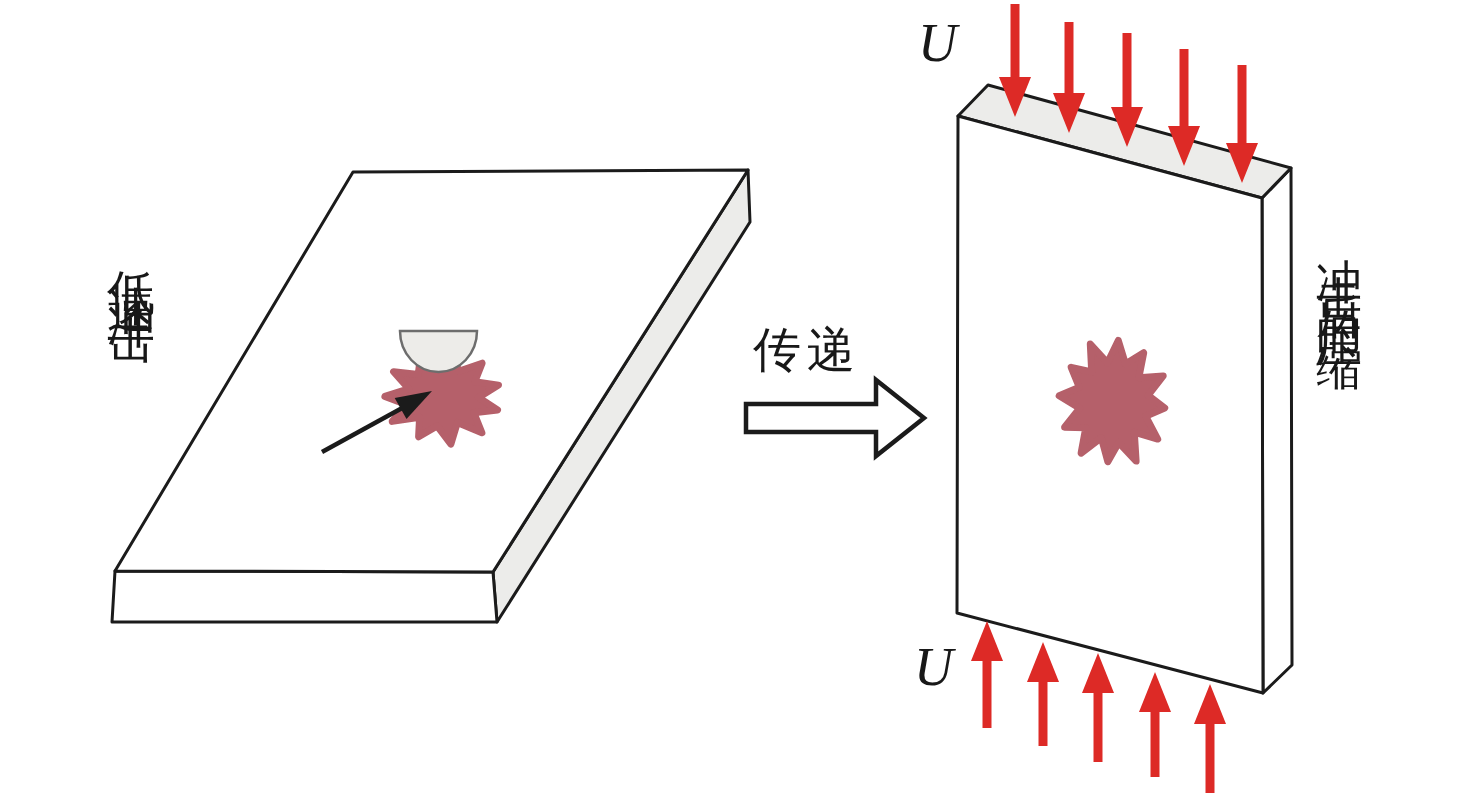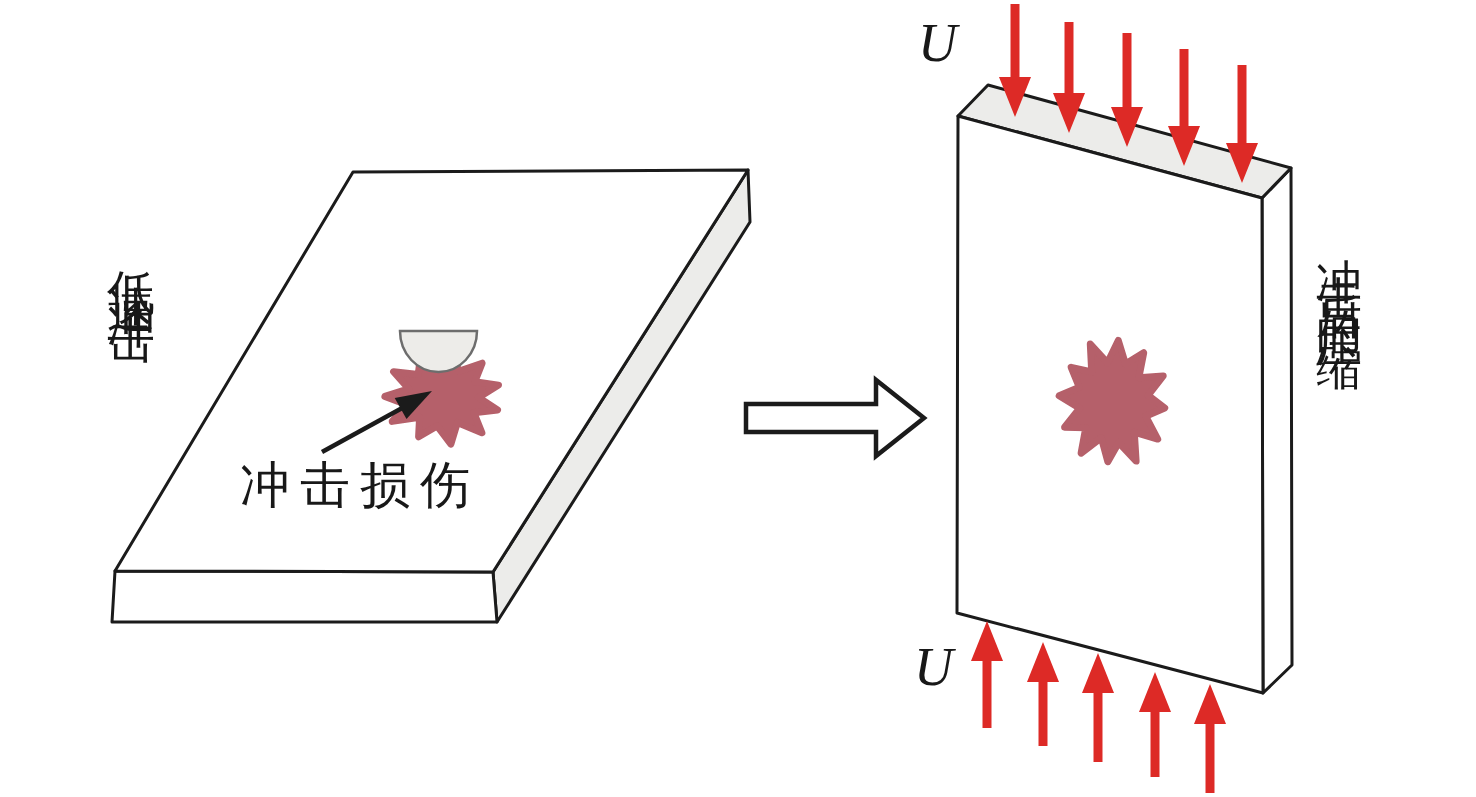--- a/index.html
+++ b/index.html
@@ -92,21 +92,21 @@
         </g>
         <g>
           <line x1="1210" y1="793" x2="1210" y2="716" stroke="var(--arrow-red)" stroke-width="9"></line>
           <polygon points="1210,684 1194,724 1226,724" fill="var(--arrow-red)"></polygon>
         </g>
       </g>
   </svg>
 
   <div class="vlabel" style="left:107px;top:233px;font-size:48px;letter-spacing:15px;">低速冲击</div>
 
-  <div class="hlabel" style="left:240px;top:460px;font-size:50px;letter-spacing:10px;">冲击损伤</div>
 
+  <div class="hlabel" style="left:753px;top:326px;font-size:48px;letter-spacing:6px;">传递</div>
 
   <div class="vlabel" style="left:1316px;top:222px;font-size:46px;letter-spacing:17px;">冲击后的压缩</div>
 
   <div class="ulabel" style="left:918px;top:16px;font-size:54px;">U</div>
 
   <div class="ulabel" style="left:914px;top:640px;font-size:54px;">U</div>
 </div>
 
 </body></html>

